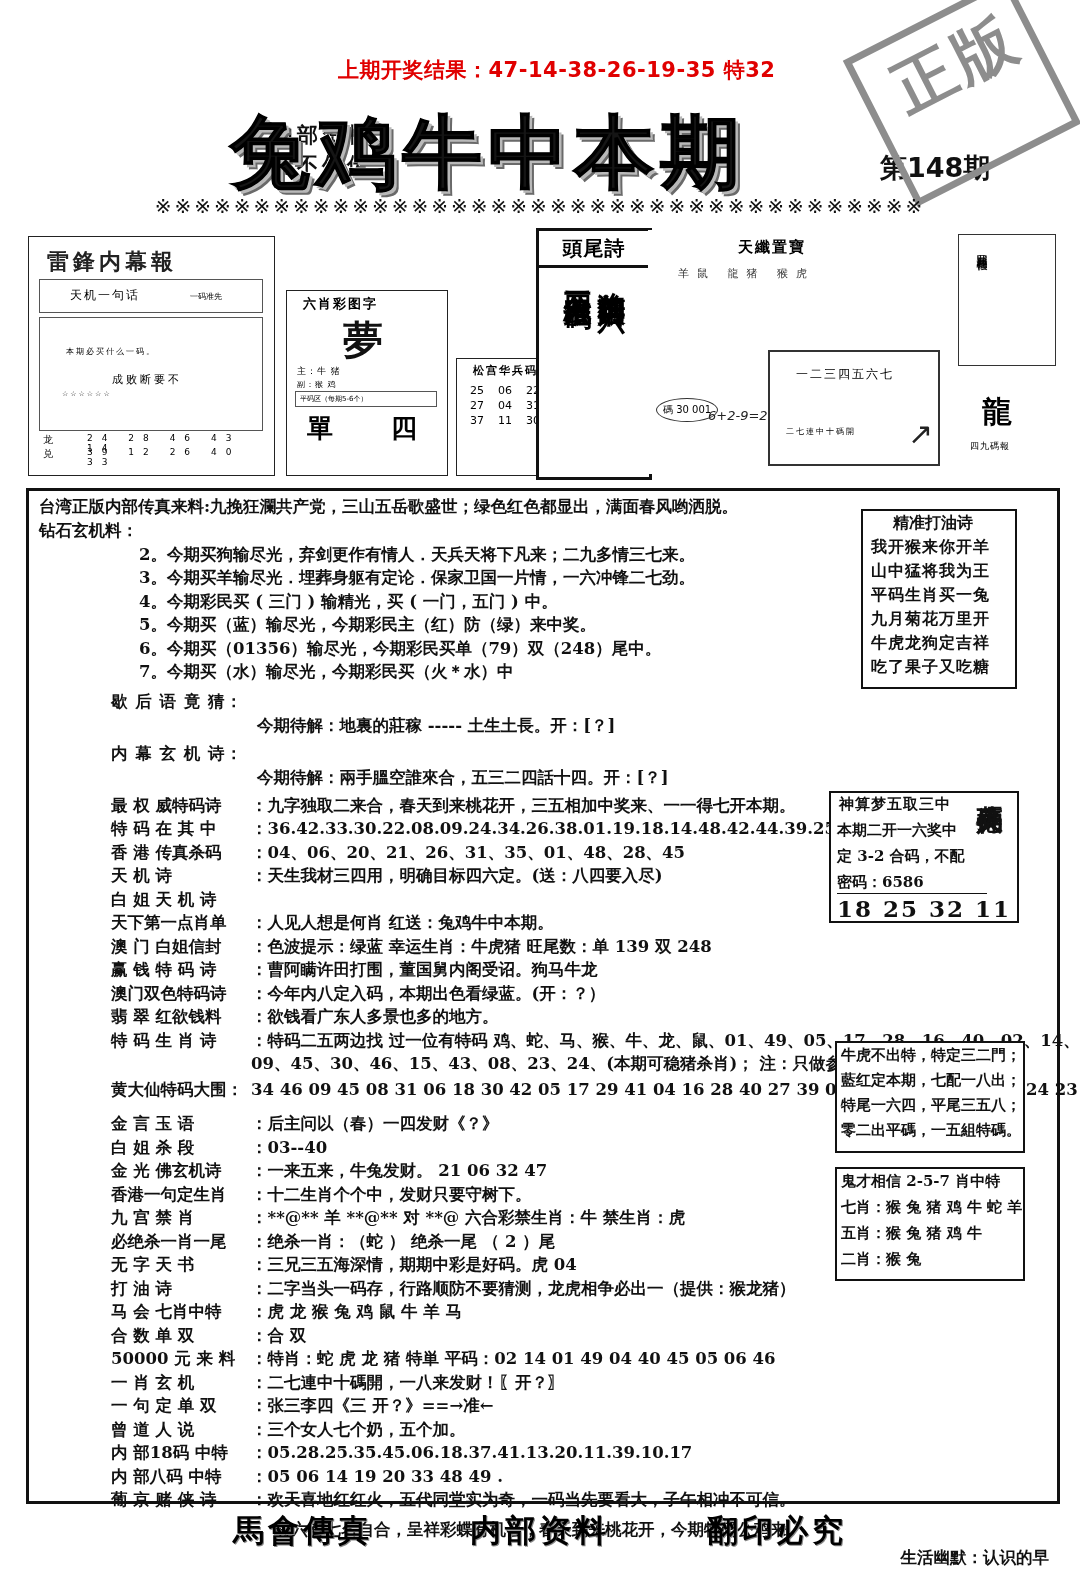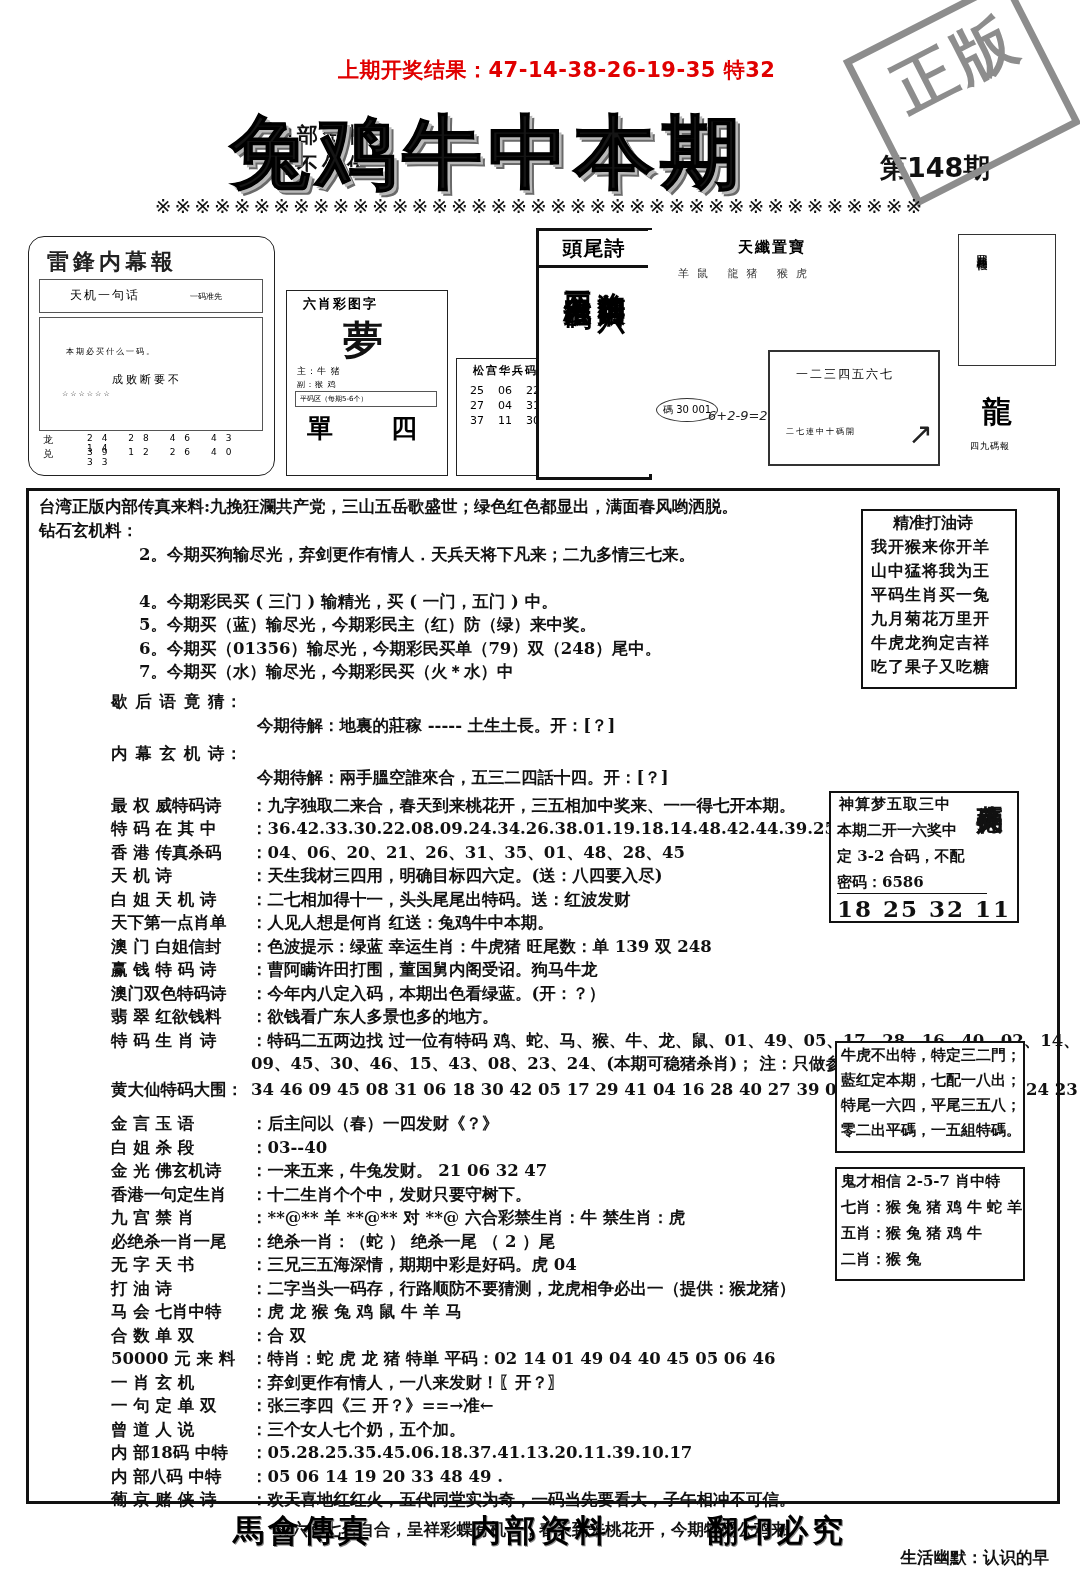--- a/index.html
+++ b/index.html
@@ -24,21 +24,21 @@
                transform:rotate(-27deg);letter-spacing:4px;}
   .starrow{position:absolute;left:0;top:196px;width:1080px;text-align:center;font-size:20px;
            letter-spacing:3px;color:#111;line-height:20px;overflow:hidden;white-space:nowrap;}
 
   
   .collage{position:absolute;left:28px;top:228px;width:1026px;height:252px;}
   .cbox{position:absolute;border:1px solid #222;background:#fff;overflow:hidden;}
   .scriptish{font-family:"DejaVu Serif","Liberation Serif",serif;}
 
   
-  .c1{left:0;top:8px;width:245px;height:238px;border-radius:16px;}
+  .c1{left:0;top:8px;width:245px;height:238px;}
   .c1 .t{position:absolute;left:18px;top:10px;font-size:22px;font-weight:bold;letter-spacing:4px;
          color:#222;font-family:"DejaVu Serif",serif;}
   .c1 .r1{position:absolute;left:10px;top:42px;width:222px;height:32px;border:1px solid #555;}
   .c1 .r1 span{position:absolute;left:30px;top:7px;font-size:12px;letter-spacing:2px;}
   .c1 .r1 em{position:absolute;left:150px;top:11px;font-size:8px;font-style:normal;}
   .c1 .r2{position:absolute;left:10px;top:80px;width:222px;height:112px;border:1px solid #555;}
   .c1 .r2 .l1{position:absolute;left:26px;top:28px;font-size:8px;letter-spacing:2px;}
   .c1 .r2 .l2{position:absolute;left:72px;top:54px;font-size:11px;letter-spacing:3px;}
   .c1 .r2 .l3{position:absolute;left:22px;top:72px;font-size:7px;letter-spacing:2px;}
   .c1 .nums{position:absolute;left:10px;top:196px;width:222px;font-size:9px;}
@@ -227,38 +227,38 @@
     </div>
 
     <div class="arrow">↗</div>
   </div>
 
   <div class="mainbox">
     <div id="mainbody" style="position:relative;width:100%;height:100%;">
         <div class="line" style="left: 10px; top: 6px; font-size: 16.5px;">台湾正版内部传真来料:九挽狂瀾共产党，三山五岳歌盛世；绿色红色都显出，满面春风哟洒脱。</div>
         <div class="line" style="left: 10px; top: 30px; font-size: 16.5px;">钻石玄机料：</div>
         <div class="line" style="left: 110px; top: 53.5px; font-size: 16.5px;">2。今期买狗输尽光，弃剑更作有情人．天兵天将下凡来；二九多情三七来。</div>
+        <div class="line" style="left: 110px; top: 77px; font-size: 16.5px;">3。今期买羊输尽光．埋葬身躯有定论．保家卫国一片情，一六冲锋二七劲。</div>
         <div class="line" style="left: 110px; top: 100.5px; font-size: 16.5px;">4。今期彩民买 ( 三门 ) 输精光，买 ( 一门，五门 ) 中。</div>
         <div class="line" style="left: 110px; top: 124px; font-size: 16.5px;">5。今期买（蓝）输尽光，今期彩民主（红）防（绿）来中奖。</div>
         <div class="line" style="left: 110px; top: 147.5px; font-size: 16.5px;">6。今期买（01356）输尽光，今期彩民买单（79）双（248）尾中。</div>
         <div class="line" style="left: 110px; top: 171px; font-size: 16.5px;">7。今期买（水）输尽光，今期彩民买（火＊水）中</div>
         <div class="line" style="left: 82px; top: 200.5px; font-size: 16.5px; letter-spacing: 1px;">歇 后 语 竟 猜：</div>
         <div class="line" style="left: 228px; top: 224.5px; font-size: 16.5px;">今期待解：地裏的莊稼 ----- 土生土長。开：[？]</div>
         <div class="line" style="left: 82px; top: 252.5px; font-size: 16.5px; letter-spacing: 1px;">内 幕 玄 机 诗：</div>
         <div class="line" style="left: 228px; top: 276.5px; font-size: 16.5px;">今期待解：兩手膃空誰來合，五三二四話十四。开：[？]</div>
         <div class="line" style="left: 82px; top: 304.5px; font-size: 16.5px;">最 权 威特码诗</div>
         <div class="line" style="left: 222px; top: 304.5px; font-size: 16.5px;">：九字独取二来合，春天到来桃花开，三五相加中奖来、一一得七开本期。</div>
         <div class="line" style="left: 82px; top: 328px; font-size: 16.5px;">特 码 在 其 中</div>
         <div class="line" style="left: 222px; top: 328px; font-size: 16.5px;">：36.42.33.30.22.08.09.24.34.26.38.01.19.18.14.48.42.44.39.25.06.40.29.46.20.11</div>
         <div class="line" style="left: 82px; top: 351.5px; font-size: 16.5px;">香 港 传真杀码</div>
         <div class="line" style="left: 222px; top: 351.5px; font-size: 16.5px;">：04、06、20、21、26、31、35、01、48、28、45</div>
         <div class="line" style="left: 82px; top: 375px; font-size: 16.5px;">天    机    诗</div>
         <div class="line" style="left: 222px; top: 375px; font-size: 16.5px;">：天生我材三四用，明确目标四六定。(送：八四要入尽)</div>
         <div class="line" style="left: 82px; top: 398.5px; font-size: 16.5px;">白 姐 天 机 诗</div>
-        <div class="line" style="left: 222px; top: 398.5px; font-size: 16.5px;">：二七相加得十一，头头尾尾出特码。送：红波发财</div>
         <div class="line" style="left: 82px; top: 422px; font-size: 16.5px;">天下第一点肖单</div>
         <div class="line" style="left: 222px; top: 422px; font-size: 16.5px;">：人见人想是何肖 红送：兔鸡牛中本期。</div>
         <div class="line" style="left: 82px; top: 445.5px; font-size: 16.5px;">澳 门 白姐信封</div>
         <div class="line" style="left: 222px; top: 445.5px; font-size: 16.5px;">：色波提示：绿蓝 幸运生肖：牛虎猪  旺尾数：单 139 双 248</div>
         <div class="line" style="left: 82px; top: 469px; font-size: 16.5px;">赢 钱 特 码 诗</div>
         <div class="line" style="left: 222px; top: 469px; font-size: 16.5px;">：曹阿瞒许田打围，董国舅内阁受诏。狗马牛龙</div>
         <div class="line" style="left: 82px; top: 492.5px; font-size: 16.5px;">澳门双色特码诗</div>
         <div class="line" style="left: 222px; top: 492.5px; font-size: 16.5px;">：今年内八定入码，本期出色看绿蓝。(开：？）</div>
         <div class="line" style="left: 82px; top: 516px; font-size: 16.5px;">翡 翠 红欲钱料</div>
         <div class="line" style="left: 222px; top: 516px; font-size: 16.5px;">：欲钱看广东人多景也多的地方。</div>
@@ -283,21 +283,21 @@
         <div class="line" style="left: 222px; top: 764px; font-size: 16.5px;">：三兄三五海深情，期期中彩是好码。虎 04</div>
         <div class="line" style="left: 82px; top: 787.5px; font-size: 16.5px;">打  油  诗</div>
         <div class="line" style="left: 222px; top: 787.5px; font-size: 16.5px;">：二字当头一码存，行路顺防不要猜测，龙虎相争必出一（提供：猴龙猪）</div>
         <div class="line" style="left: 82px; top: 811px; font-size: 16.5px;">马 会 七肖中特</div>
         <div class="line" style="left: 222px; top: 811px; font-size: 16.5px;">：虎 龙 猴 兔 鸡 鼠 牛 羊 马</div>
         <div class="line" style="left: 82px; top: 834.5px; font-size: 16.5px;">合 数 单 双</div>
         <div class="line" style="left: 222px; top: 834.5px; font-size: 16.5px;">：合 双</div>
         <div class="line" style="left: 82px; top: 858px; font-size: 16.5px;">50000 元 来 料</div>
         <div class="line" style="left: 222px; top: 858px; font-size: 16.5px;">：特肖：蛇 虎 龙 猪   特単  平码：02 14 01 49 04 40 45 05 06 46</div>
         <div class="line" style="left: 82px; top: 881.5px; font-size: 16.5px;">一  肖  玄  机</div>
-        <div class="line" style="left: 222px; top: 881.5px; font-size: 16.5px;">：弃剑更作有情人，一八来发财！〖开？〗</div>
+        <div class="line" style="left: 222px; top: 881.5px; font-size: 16.5px;">：二七連中十碼開，一八来发财！〖开？〗</div>
         <div class="line" style="left: 82px; top: 905px; font-size: 16.5px;">一 句 定 单 双</div>
         <div class="line" style="left: 222px; top: 905px; font-size: 16.5px;">：张三李四《三 开？》==→准←</div>
         <div class="line" style="left: 82px; top: 928.5px; font-size: 16.5px;">曾 道 人  说</div>
         <div class="line" style="left: 222px; top: 928.5px; font-size: 16.5px;">：三个女人七个奶，五个加。</div>
         <div class="line" style="left: 82px; top: 952px; font-size: 16.5px;">内 部18码 中特</div>
         <div class="line" style="left: 222px; top: 952px; font-size: 16.5px;">：05.28.25.35.45.06.18.37.41.13.20.11.39.10.17</div>
         <div class="line" style="left: 82px; top: 975.5px; font-size: 16.5px;">内 部八码 中特</div>
         <div class="line" style="left: 222px; top: 975.5px; font-size: 16.5px;">：05 06 14 19 20 33 48 49   .</div>
         <div class="line" style="left: 82px; top: 999px; font-size: 16.5px;">葡 京 赌 侠 诗</div>
         <div class="line" style="left: 222px; top: 999px; font-size: 16.5px;">：欢天喜地红红火，五代同堂实为奇，一码当先要看大，子午相冲不可信。</div>

